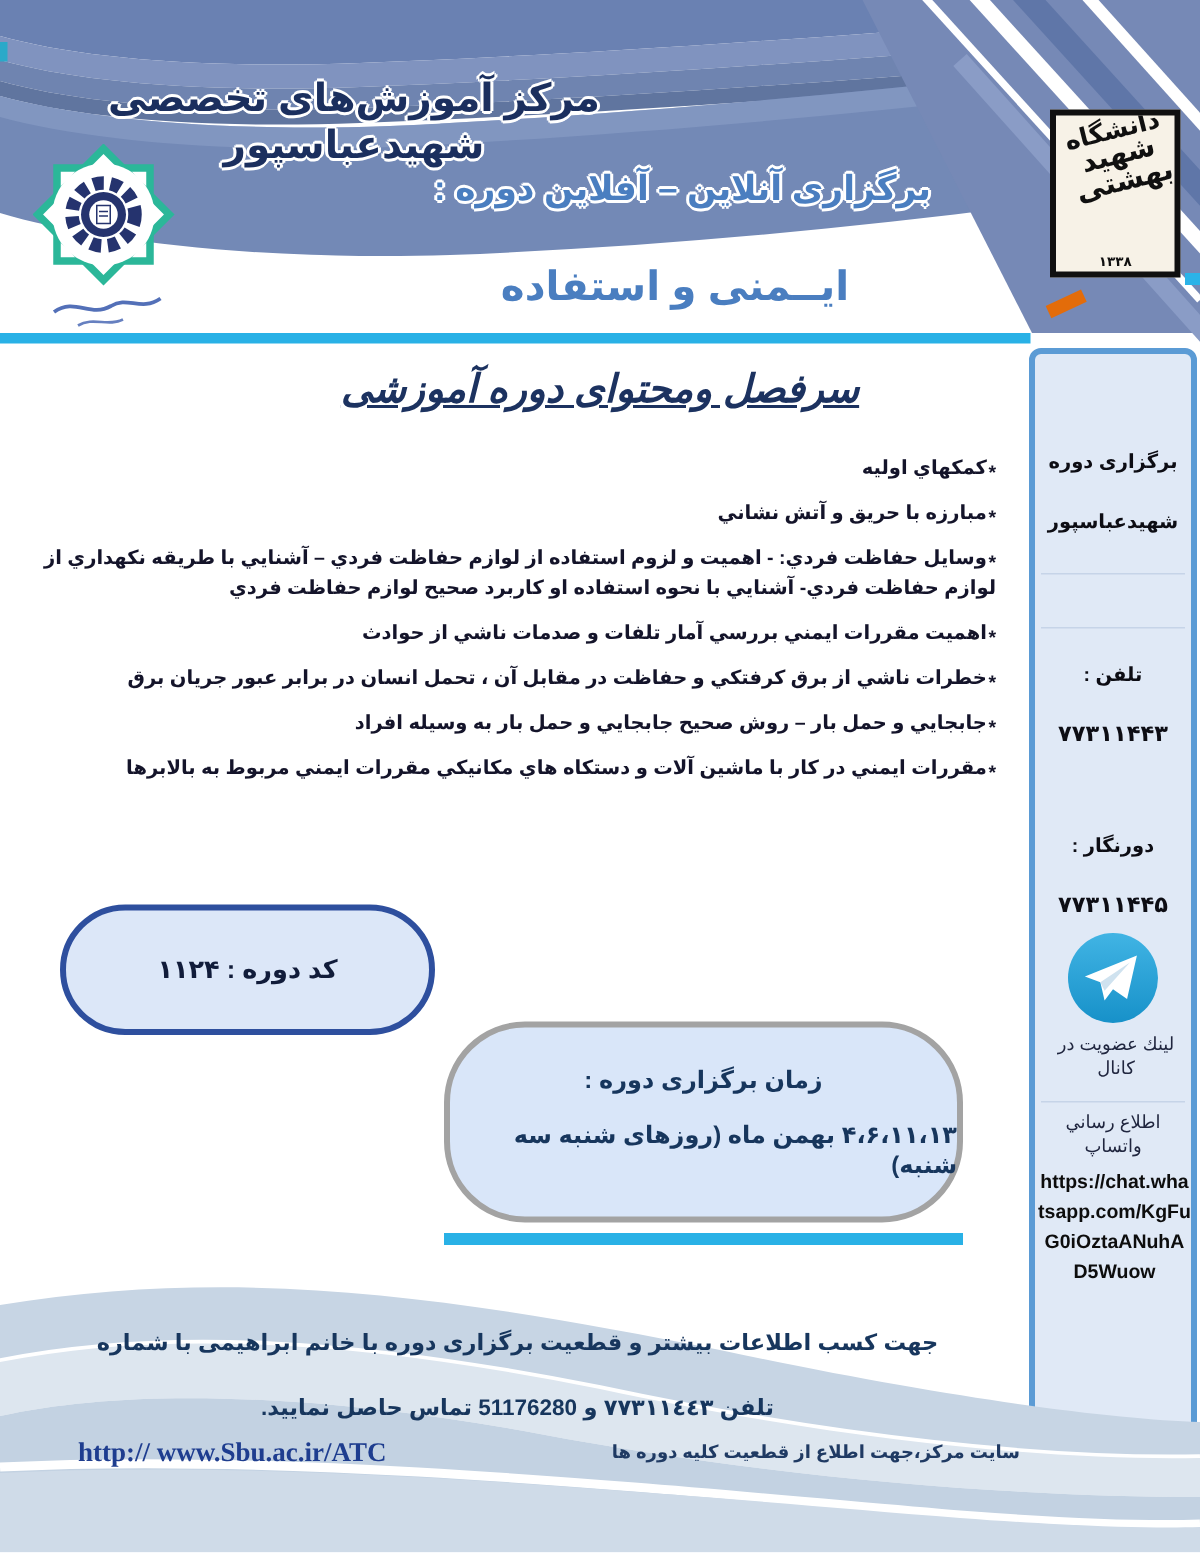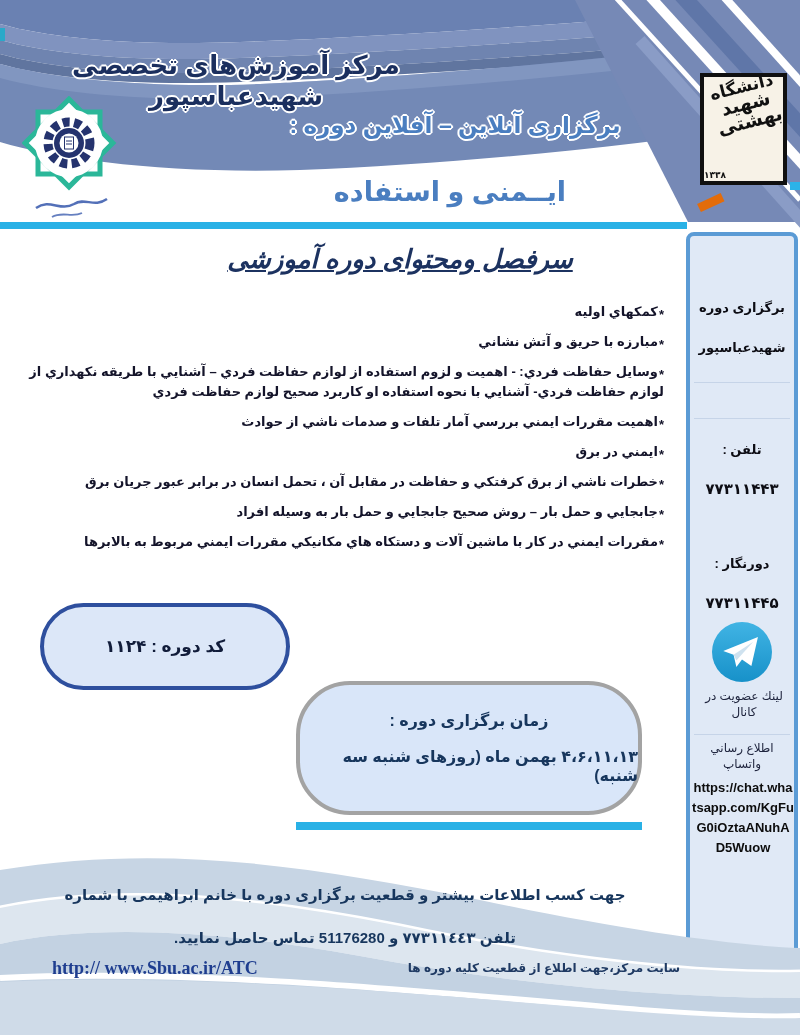--- a/index.html
+++ b/index.html
@@ -18,21 +18,21 @@
   #course-title{left:240px;top:176px;width:420px;text-align:center;z-index:3;
                 font-size:27px;font-weight:bold;color:#4a7ec0;direction:rtl;letter-spacing:1px;}
   #cyan-line-top{left:0;top:222px;width:687px;height:7px;background:#29b1e6;z-index:4;}
   #teal-sliver{left:0;top:28px;width:5px;height:13px;background:#2aa9c9;z-index:4;}
   
   #uni-logo{left:700px;top:73px;width:87px;height:112px;z-index:5;background:#f7f2e7;
             border:4px solid #101010;box-sizing:border-box;overflow:hidden;}
   #uni-logo .cal{position:absolute;left:-4px;top:2px;width:92px;transform:rotate(-14deg);
                  text-align:center;color:#101010;font-weight:bold;line-height:.95;direction:rtl;}
   #uni-logo .c1{font-size:17px;} #uni-logo .c2{font-size:19px;} #uni-logo .c3{font-size:19px;}
-  #uni-logo .yr{position:absolute;bottom:1px;left:0;width:100%;text-align:left;
+  #uni-logo .yr{position:absolute;bottom:1px;left:0;width:100%;text-align:center;
                 font-size:9px;color:#101010;font-weight:bold;}
   
   #star-logo{left:22px;top:96px;z-index:5;}
   
   #section-title{left:140px;top:244px;width:520px;text-align:center;z-index:3;
                  font-size:26px;font-weight:bold;font-style:italic;color:#1c3260;
                  text-decoration:underline;direction:rtl;}
   #topics{left:28px;top:302px;width:636px;z-index:3;direction:rtl;text-align:right;}
   .topic{font-size:13px;font-weight:bold;color:#14142a;line-height:20px;margin-bottom:10px;}
   .topic .star{display:inline-block;transform:translateY(3px);margin-left:1px;}
@@ -130,23 +130,20 @@
     </div>
 
     <div class="topic">
       <span class="star">*</span><span class="topic-text">وسایل حفاظت فردي: - اهمیت و لزوم استفاده از لوازم حفاظت فردي – آشنایي با طریقه نکهداري از لوازم حفاظت فردي- آشنایي با نحوه استفاده او کاربرد صحیح لوازم حفاظت فردي</span>
     </div>
 
     <div class="topic">
       <span class="star">*</span><span class="topic-text">اهمیت مقررات ایمني بررسي آمار تلفات و صدمات ناشي از حوادث</span>
     </div>
 
-    <div class="topic">
-      <span class="star">*</span><span class="topic-text">ایمني در برق</span>
-    </div>
 
     <div class="topic">
       <span class="star">*</span><span class="topic-text">خطرات ناشي از برق کرفتکي و حفاظت در مقابل آن ، تحمل انسان در برابر عبور جریان برق</span>
     </div>
 
     <div class="topic">
       <span class="star">*</span><span class="topic-text">جابجایي و حمل بار – روش صحیح جابجایي و حمل بار به وسیله افراد</span>
     </div>
 
     <div class="topic">

